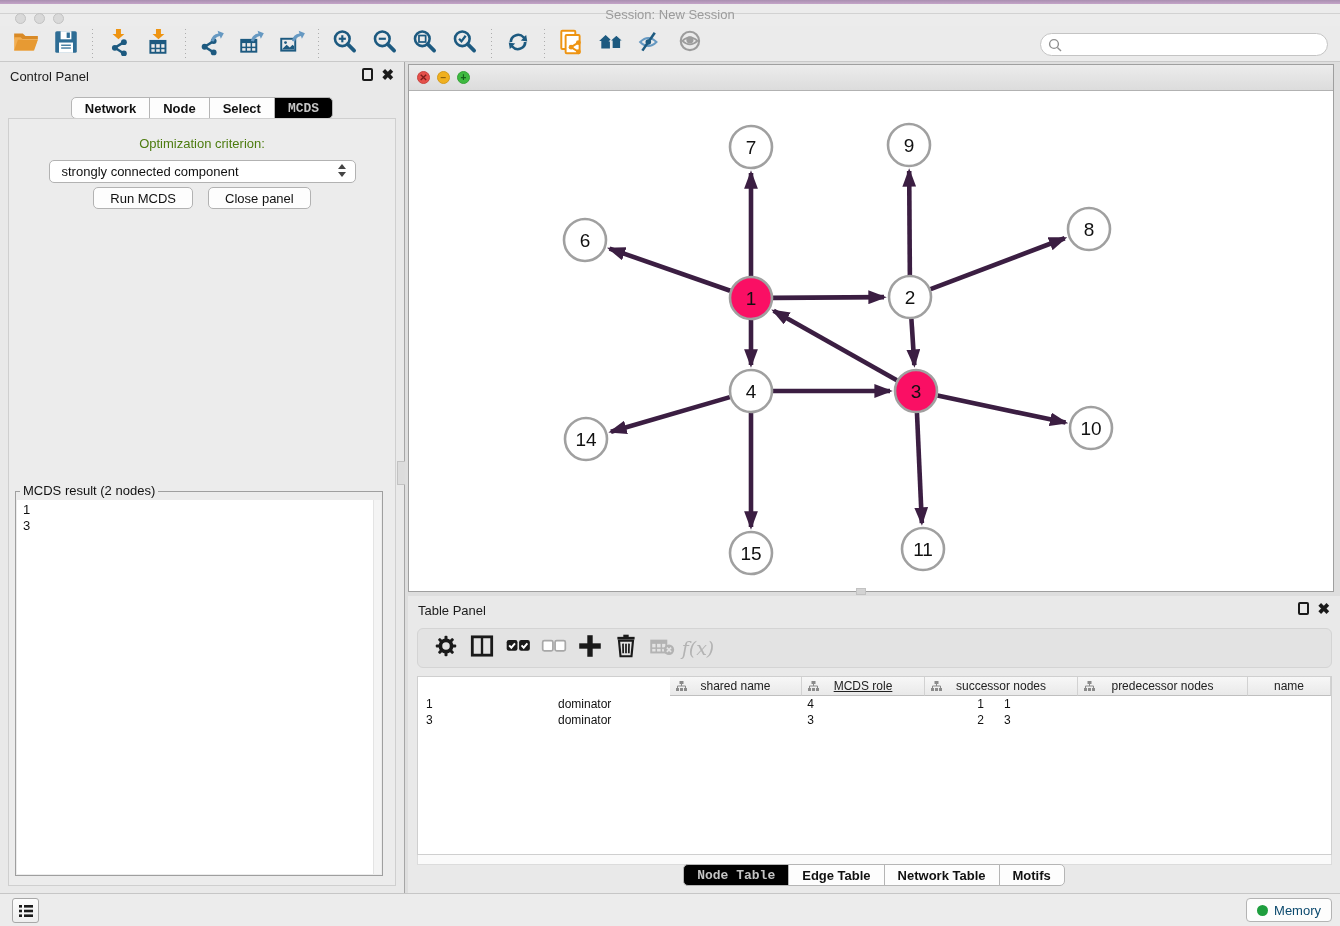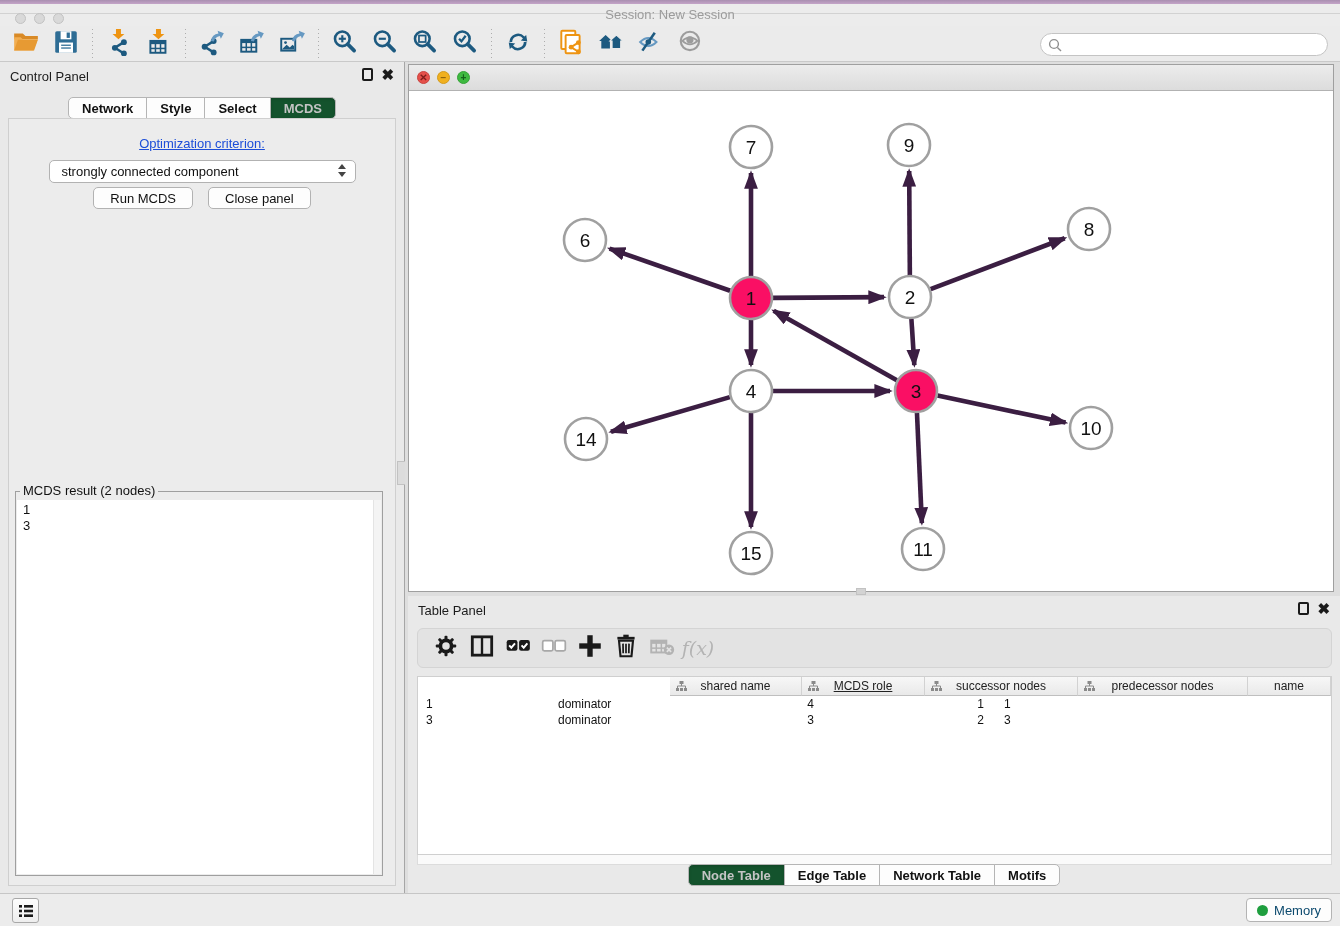--- a/index.html
+++ b/index.html
@@ -38,25 +38,25 @@
   .panel-title { position:absolute; left:10px; top:7px; font-size:13px; color:#1c1c1c; }
   .panel-btns { position:absolute; right:10px; top:6px; display:flex; gap:8px; align-items:center; }
   .float-btn { width:11px; height:13px; border:2px solid #1a1a1a; border-radius:2px; }
   .close-btn { font-size:15px; font-weight:bold; color:#1a1a1a; line-height:13px; }
 
   .tab-row { position:absolute; top:35px; left:0; width:100%; display:flex; justify-content:center; }
   .tab { border:1px solid #b5b5b5; background:#fdfdfd; margin-left:-1px; height:22px;
     padding:0 13px; font-size:13px; font-weight:bold; color:#111; display:flex; align-items:center; position:relative; }
   .tab:first-child { border-radius:5px 0 0 5px; margin-left:0; }
   .tab:last-child { border-radius:0 5px 5px 0; }
-  .tab.selected { background:#14532d; color:#c4c4c4; box-shadow:inset 0 1px 3px rgba(0,0,0,.18); }
+  .tab.selected { background:#000000; color:#c4c4c4; box-shadow:inset 0 1px 3px rgba(0,0,0,.18);font-family:Liberation Mono, monospace; }
 
   .cp-content { position:absolute; left:8px; right:8px; top:56px; bottom:7px;
     background:#ececec; border:1px solid #cfcfcf; }
-  .opt-label { margin-top:17px; text-align:center; font-size:13px; color:#1d4ed8;text-decoration:underline; }
+  .opt-label { margin-top:17px; text-align:center; font-size:13px; color:#4d7c0f; }
   .dropdown { position:relative; margin:9px auto 0 auto; width:307px; height:23px; background:#fff;
     border:1px solid #b2b2b2; border-radius:5px; font-size:13px; color:#111;
     display:flex; align-items:center; padding-left:12px; }
   .dd-stepper { position:absolute; right:9px; top:3px; display:flex; flex-direction:column; gap:3px; }
   .dd-stepper i { width:0; height:0; border-left:4px solid transparent; border-right:4px solid transparent; }
   .dd-up { border-bottom:5px solid #444; }
   .dd-down { border-top:5px solid #444; }
   .btn-row { margin-top:4px; display:flex; justify-content:center; gap:15px; }
   .push-btn { height:22px; padding:0 16px; background:#fdfdfd; border:1px solid #b2b2b2; border-radius:5px;
     font-size:13px; color:#111; display:flex; align-items:center; }
@@ -306,21 +306,21 @@
 <div class="control-panel">
   <div class="panel-titlebar">
     <div class="panel-title">Control Panel</div>
     <div class="panel-btns">
       <div class="float-btn"></div>
       <div class="close-btn">✖</div>
     </div>
   </div>
   <div class="tab-row" id="cp-tabs">
       <div class="tab">Network</div>
-      <div class="tab">Style</div>
+      <div class="tab">Node</div>
       <div class="tab">Select</div>
       <div class="tab selected">MCDS</div>
     </div>
   <div class="cp-content">
     <div class="opt-label">Optimization criterion:</div>
     <div class="dropdown">
       <span>strongly connected component</span>
       <span class="dd-stepper">
           <i class="dd-up"></i>
           <i class="dd-down"></i>

